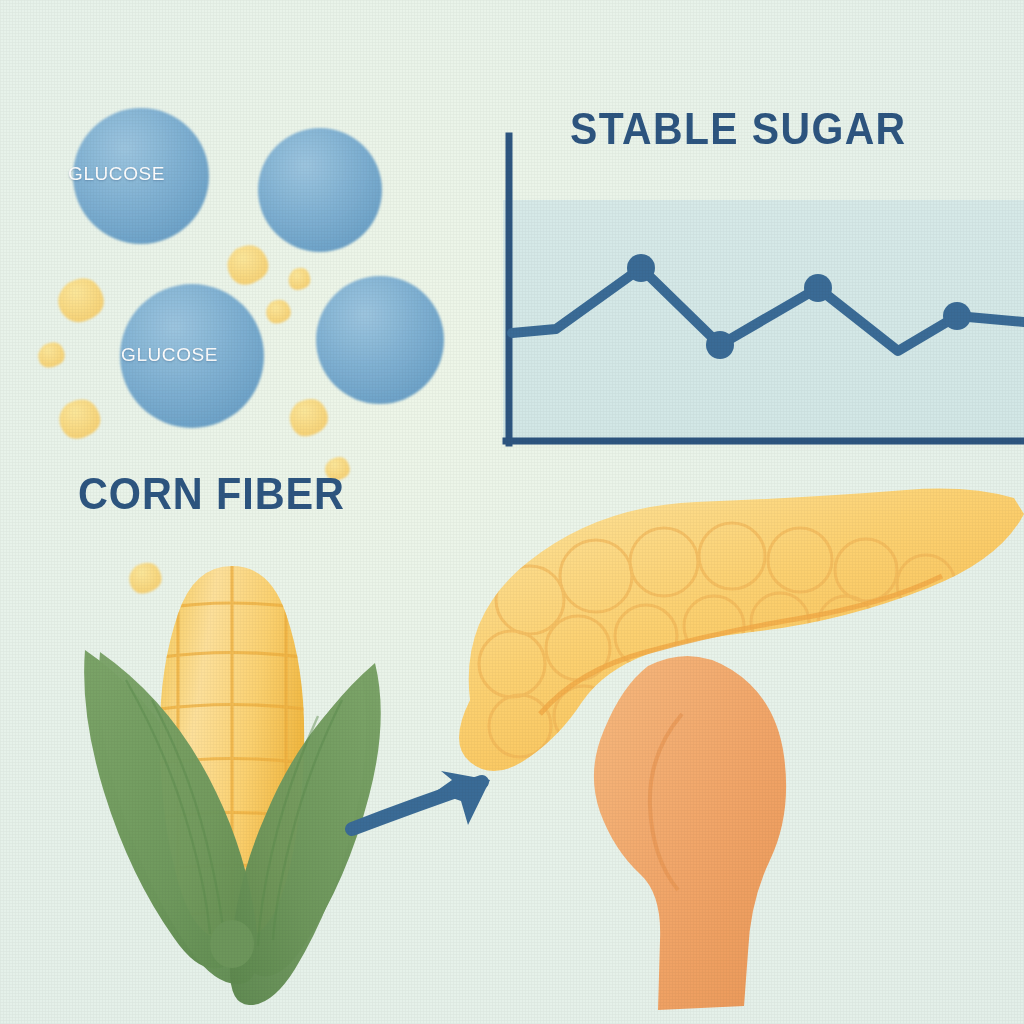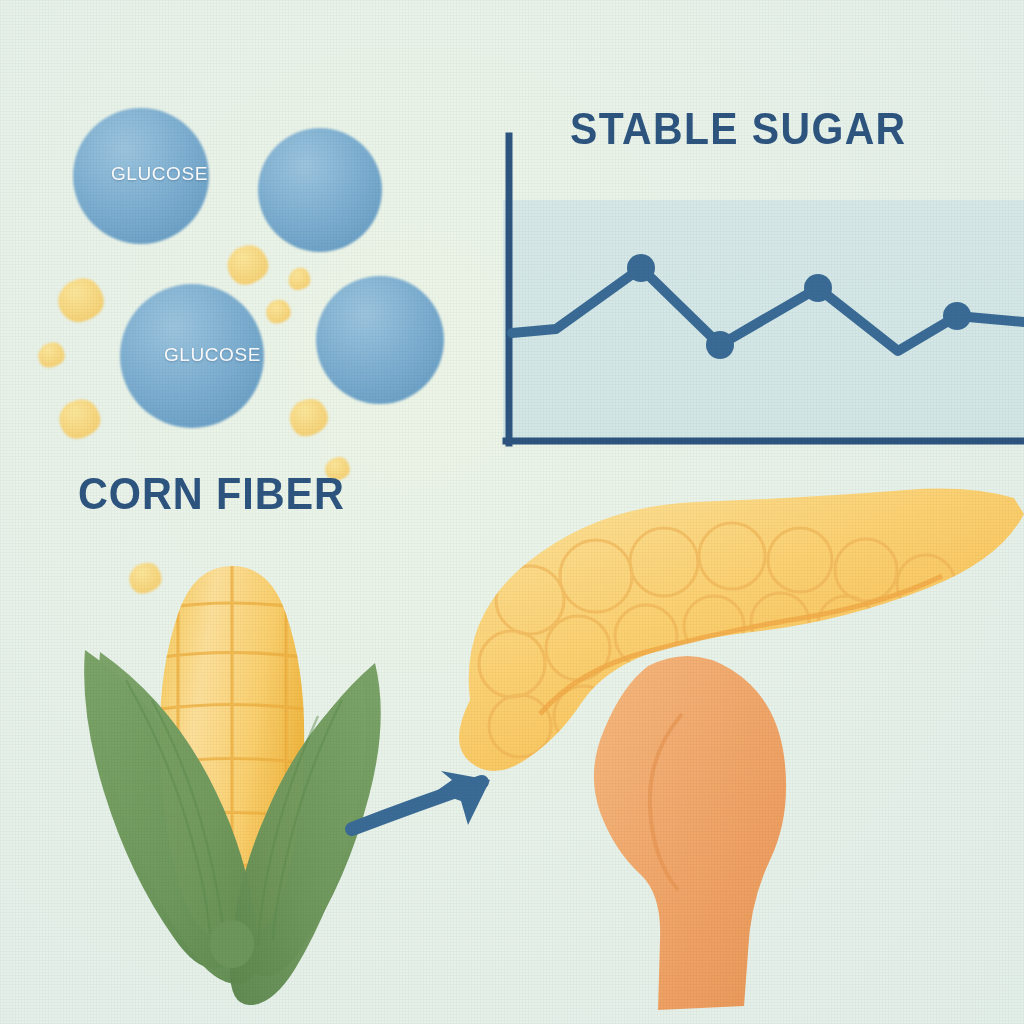--- a/index.html
+++ b/index.html
@@ -27,21 +27,21 @@
   #cornLabel{
     position:absolute;left:78px;top:468px;
     font-size:45px;font-weight:bold;letter-spacing:1px;
     color:#2d5580;
     transform:scaleX(0.92);transform-origin:left top;
   }
   
   .glucose-label{
     position:absolute;color:#fdfdfd;font-weight:normal;
     font-size:19px;letter-spacing:0.6px;
-    text-align:right;
+    text-align:left;
     text-shadow:0 1px 2px rgba(40,80,120,.35);
     pointer-events:none;
   }
   #gl1{left:68px;top:163px;width:140px;}
   #gl2{left:121px;top:344px;width:140px;}
 
   .noise{position:absolute;left:0;top:0;width:1024px;height:1024px;
     opacity:.05;pointer-events:none;
     background-image:repeating-linear-gradient(0deg,rgba(0,0,0,.5) 0 1px,transparent 1px 3px),
                      repeating-linear-gradient(90deg,rgba(0,0,0,.5) 0 1px,transparent 1px 3px);

